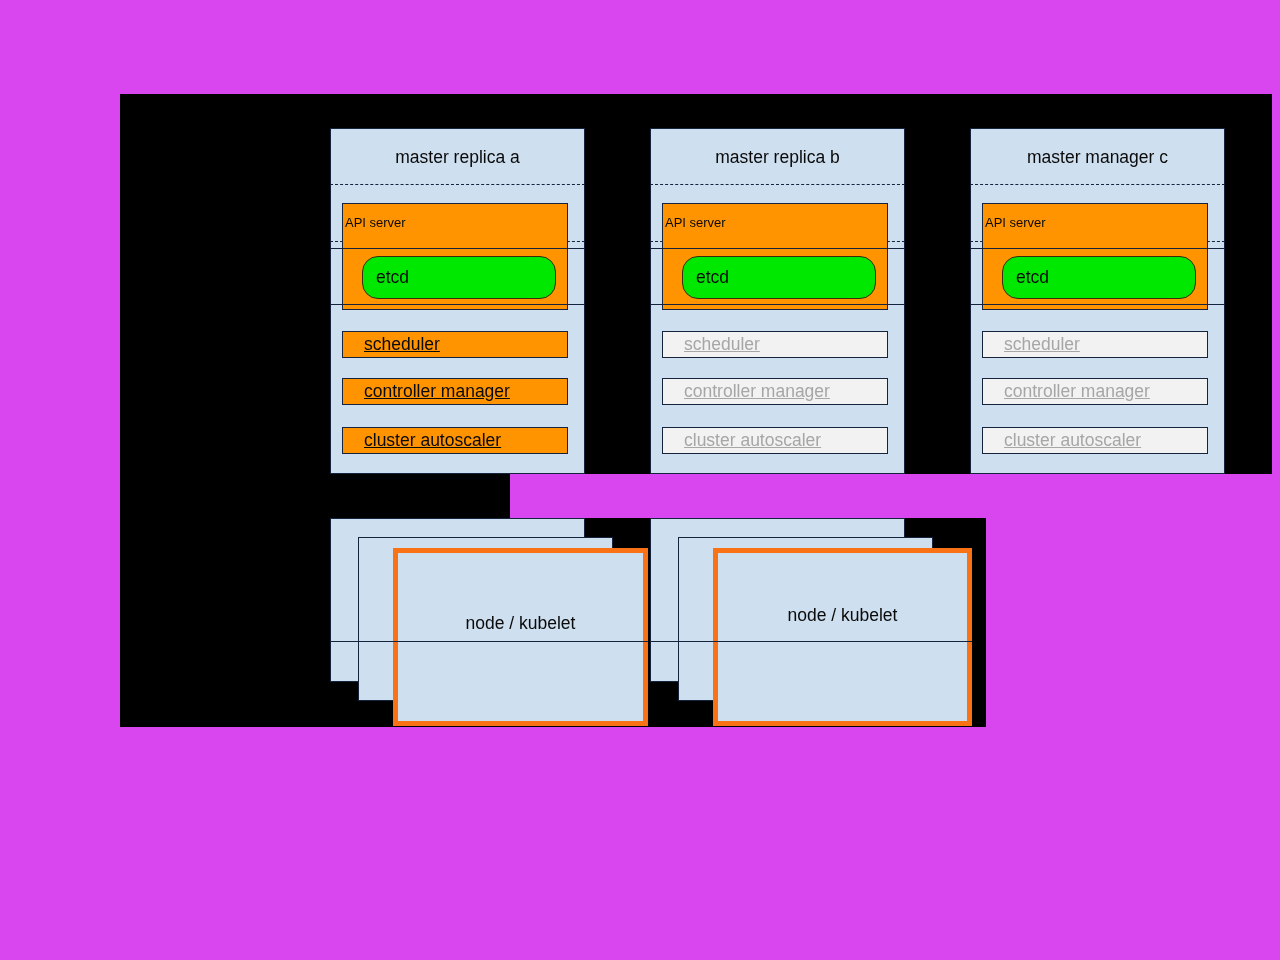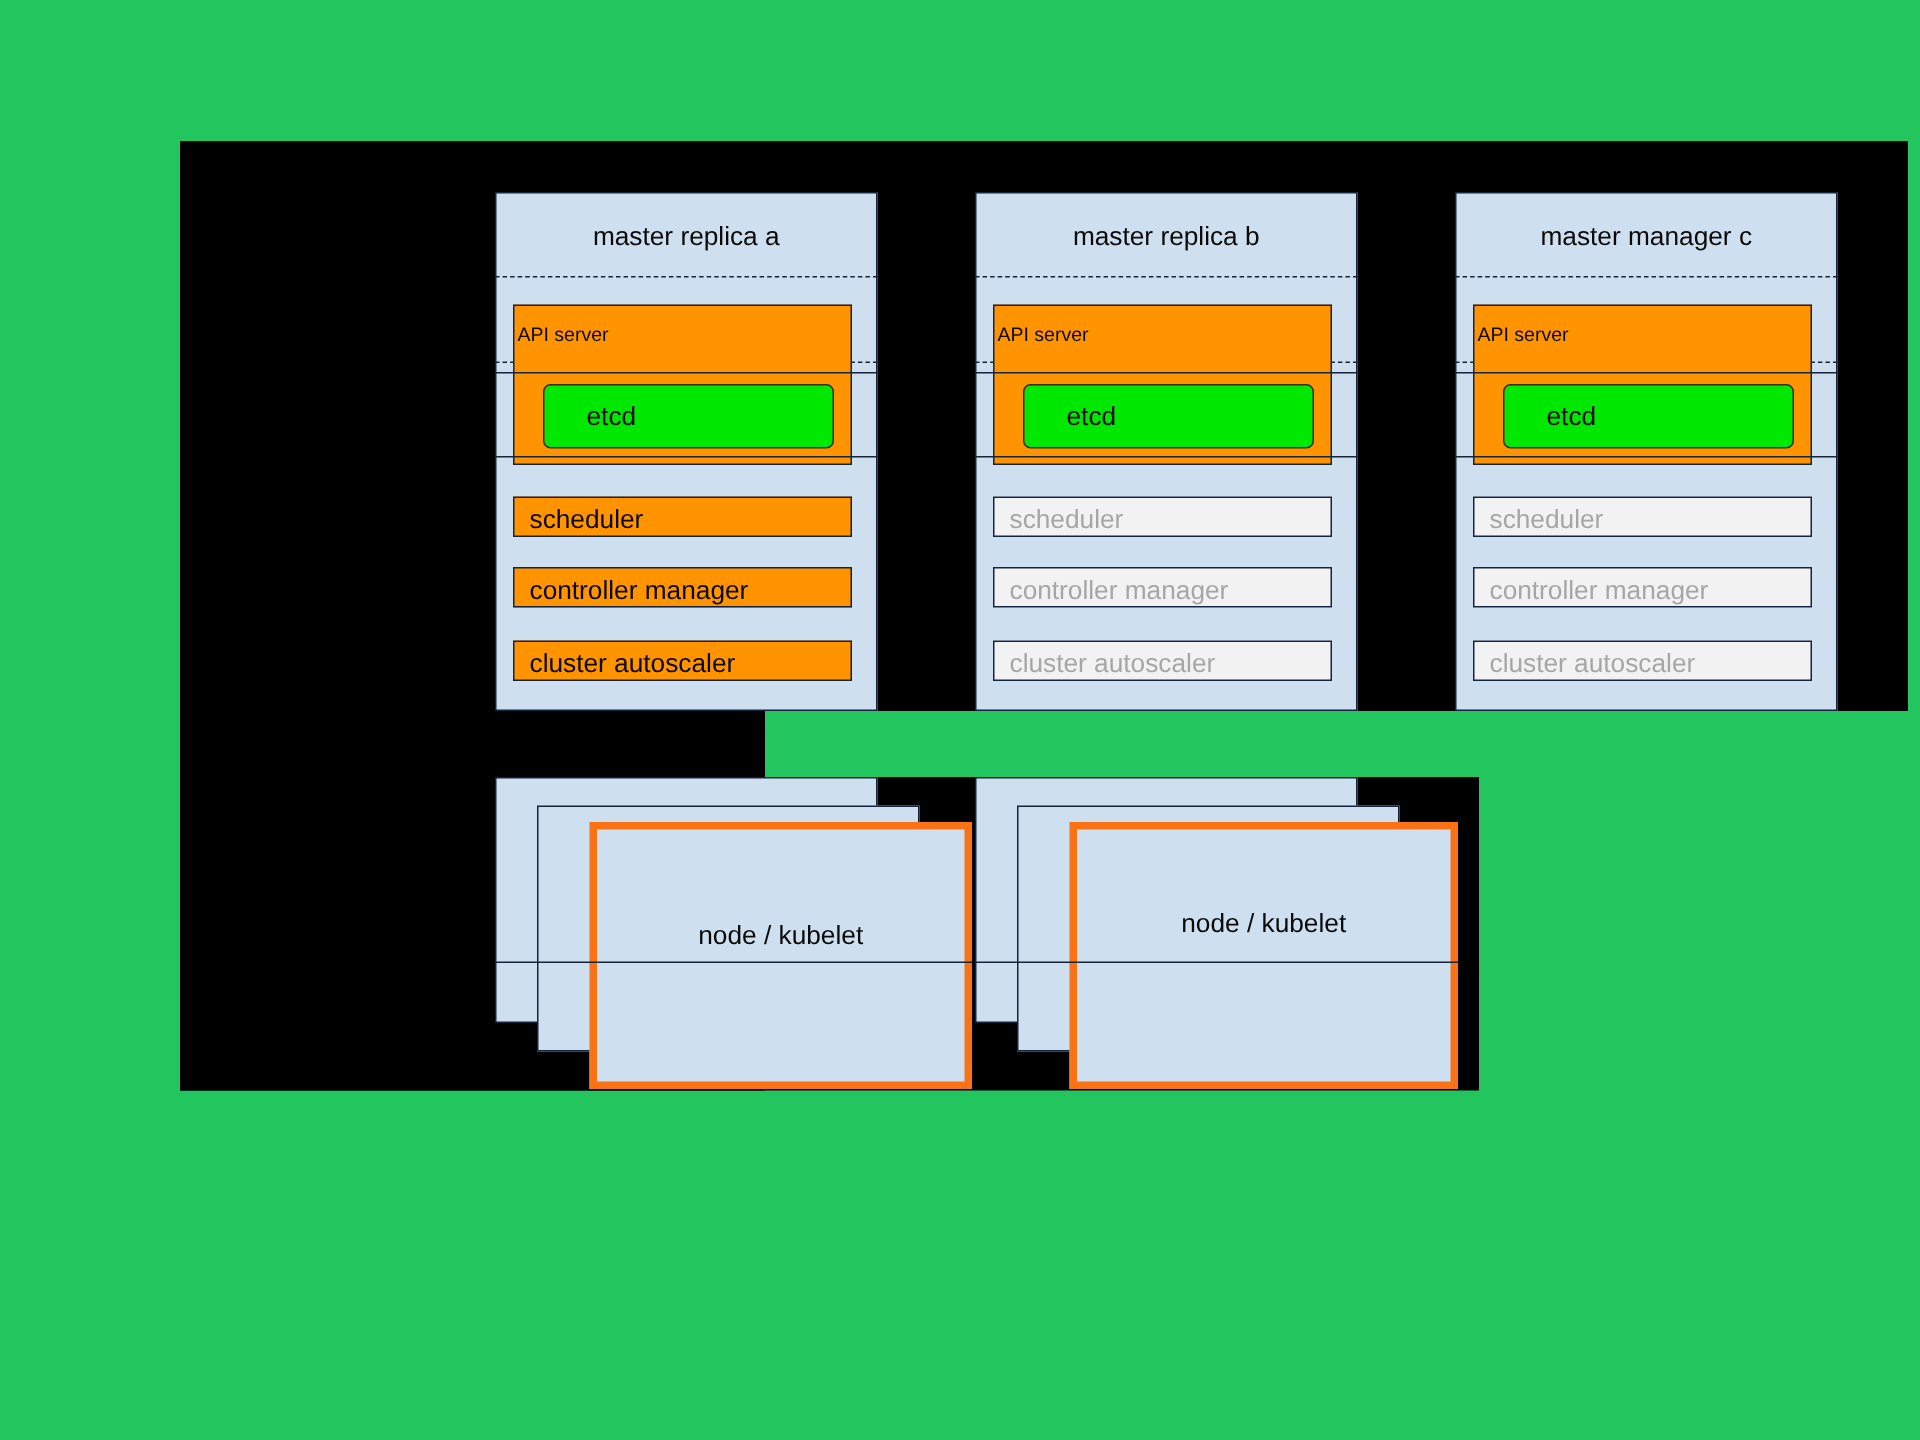--- a/index.html
+++ b/index.html
@@ -4,21 +4,21 @@
 <style>
   html, body {
     margin: 0;
     padding: 0;
     background: #ffffff;
   }
   #canvas {
     position: relative;
     width: 1280px;
     height: 960px;
-    background: #22c55e;
+    background: #d946ef;
     font-family: "Liberation Sans", sans-serif;
     overflow: hidden;
   }
 
   
   .blackplate {
     position: absolute;
     background: #000000;
   }
 
@@ -43,24 +43,25 @@
     color: #0a0a0a;
     line-height: 20px;
   }
 
   .svc {
     position: absolute;
     box-sizing: border-box;
     border: 1px solid #16233c;
     background: #ff9400;
     display: flex;
-    align-items: flex-end;
-    padding-left: 10px;
-    font-size: 17.5px;
-    color: #0a0a0a;
+    align-items: center;
+    padding-left: 21px;
+    font-size: 17.5px;
+    color: #0a0a0a;
+    text-decoration: underline;
   }
   .svc.off {
     background: #f2f2f2;
     color: #a6a6a6;
   }
 
   .apiserver {
     position: absolute;
     box-sizing: border-box;
     border: 1px solid #16233c;
@@ -73,24 +74,24 @@
     font-size: 13px;
     color: #0a0a0a;
     line-height: 20px;
   }
 
   .etcd {
     position: absolute;
     box-sizing: border-box;
     border: 1px solid #3c2a08;
     background: #00e800;
-    border-radius: 5px;
+    border-radius: 16px;
     display: flex;
     align-items: center;
-    padding-left: 28px;
+    padding-left: 13px;
     font-size: 17.5px;
     color: #0a0a0a;
   }
 
   
   .hrule {
     position: absolute;
     height: 0;
     border-top: 1px dashed #16233c;
   }

